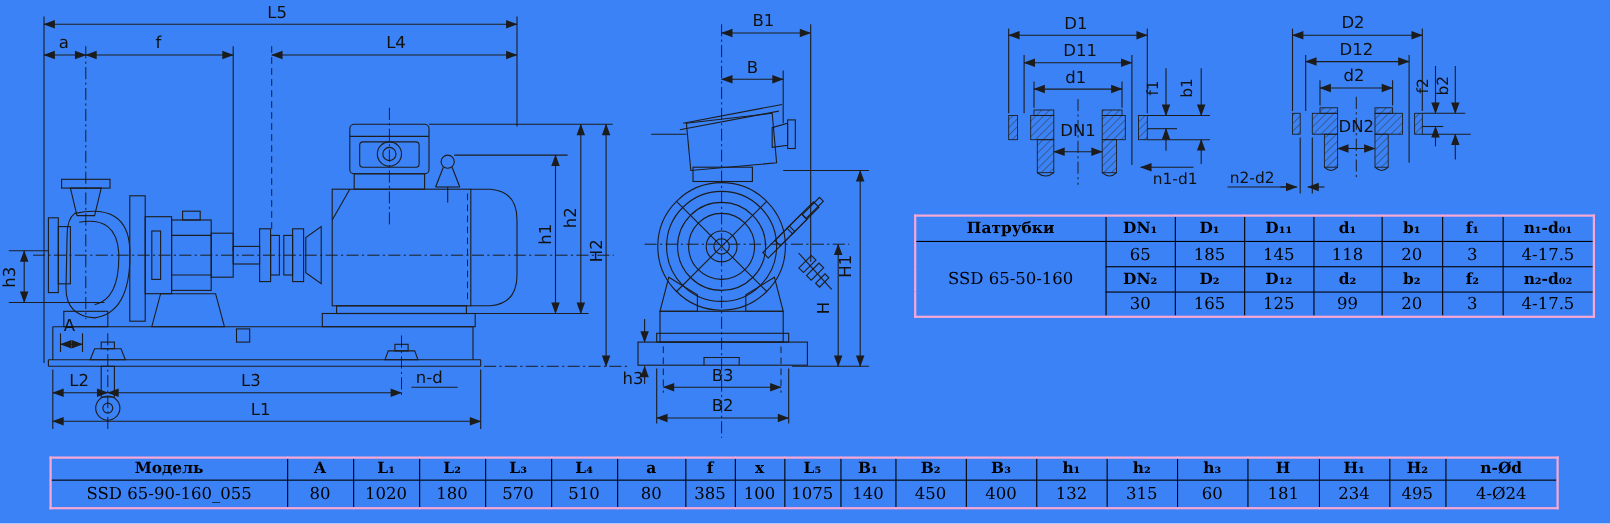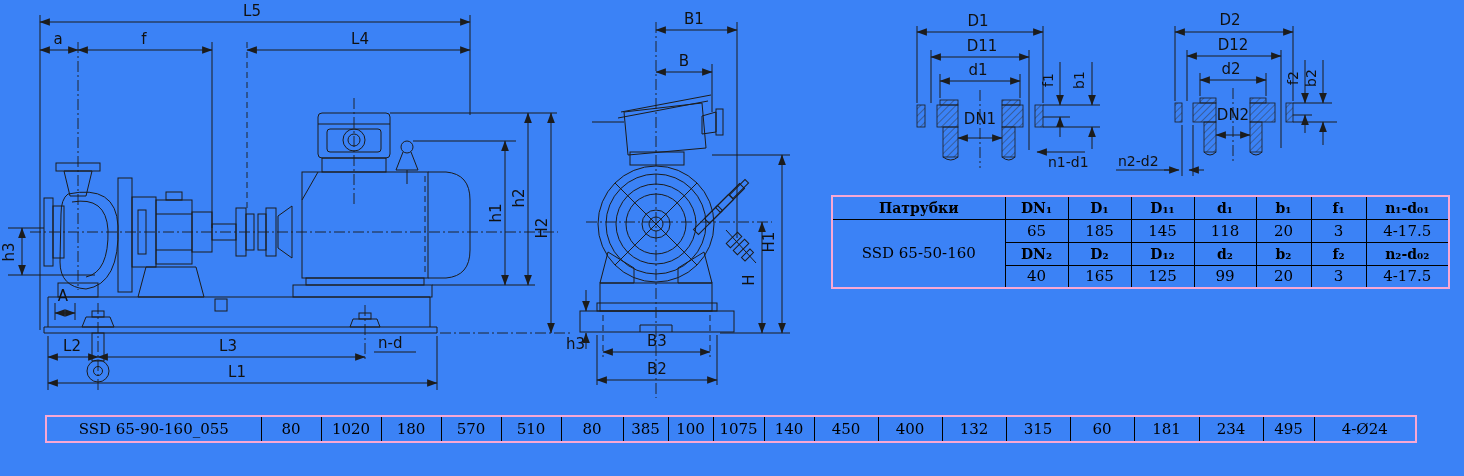--- a/index.html
+++ b/index.html
@@ -347,21 +347,21 @@
       <tr style="height:23px">
         <th>DN₂</th>
         <th>D₂</th>
         <th>D₁₂</th>
         <th>d₂</th>
         <th>b₂</th>
         <th>f₂</th>
         <th>n₂-d₀₂</th>
       </tr>
       <tr style="height:23px">
-        <td>40</td>
+        <td>30</td>
         <td>165</td>
         <td>125</td>
         <td>99</td>
         <td>20</td>
         <td>3</td>
         <td>4-17.5</td>
       </tr>
     </tbody>
       </table>
   </div>
@@ -384,20 +384,42 @@
         <col style="width:64px">
           <col style="width:64px">
           <col style="width:64px">
           <col style="width:64px">
         <col style="width:65px">
           <col style="width:64px">
           <col style="width:51px">
           <col style="width:102px">
       </colgroup>
       <tbody>
+          <tr style="height:20px">
+        <th>Модель</th>
+        <th>A</th>
+        <th>L₁</th>
+        <th>L₂</th>
+        <th>L₃</th>
+        <th>L₄</th>
+        <th>a</th>
+        <th>f</th>
+        <th>x</th>
+        <th>L₅</th>
+        <th>B₁</th>
+        <th>B₂</th>
+        <th>B₃</th>
+        <th>h₁</th>
+        <th>h₂</th>
+        <th>h₃</th>
+        <th>H</th>
+        <th>H₁</th>
+        <th>H₂</th>
+        <th>n-Ød</th>
+      </tr>
       <tr style="height:26px">
         <td>SSD 65-90-160_055</td>
         <td>80</td>
         <td>1020</td>
         <td>180</td>
         <td>570</td>
         <td>510</td>
         <td>80</td>
         <td>385</td>
         <td>100</td>

